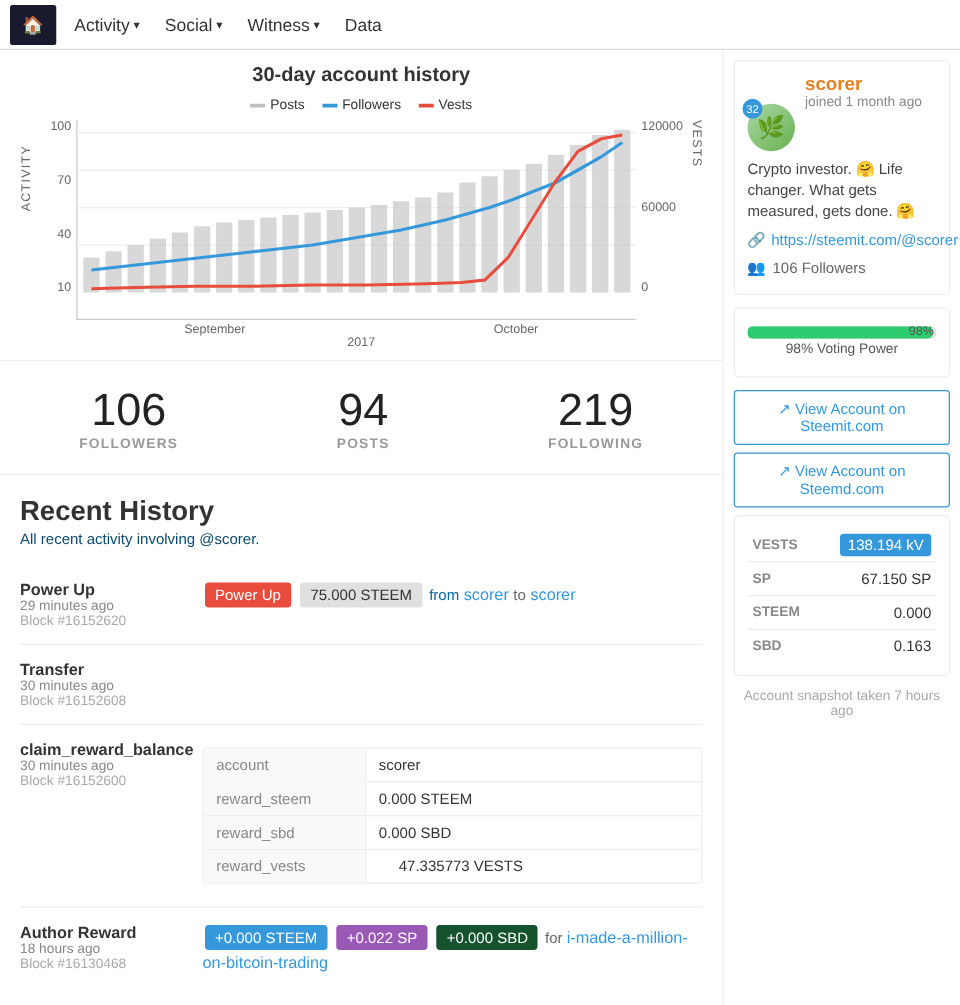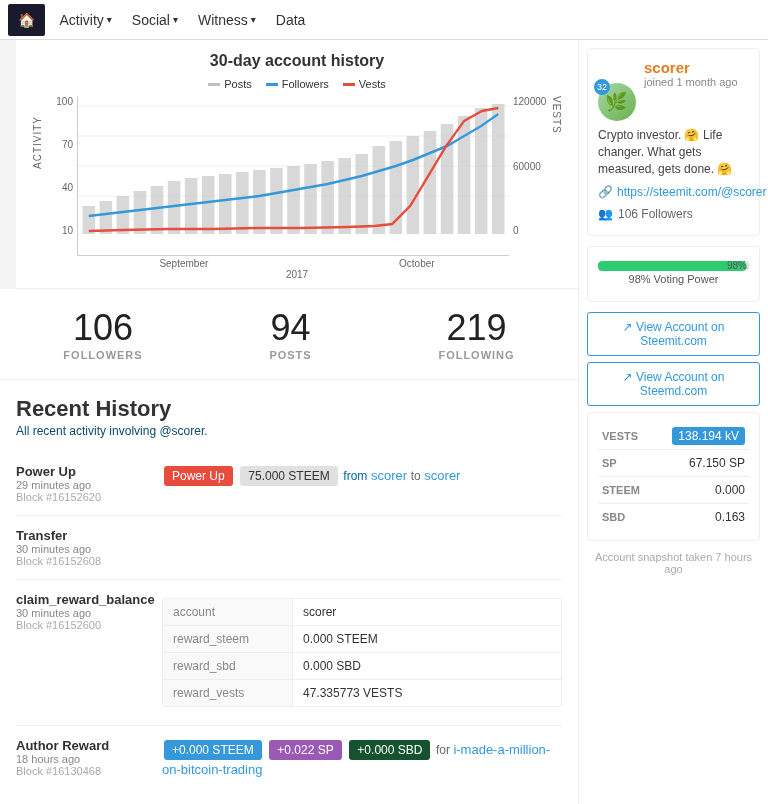--- a/index.html
+++ b/index.html
@@ -10,21 +10,21 @@
     .nav-home { background: #1a1a2e; color: #fff; padding: 8px 10px; margin-right: 4px; border-radius: 2px; cursor: pointer; font-size: 14px; }
     .nav-item { padding: 8px 10px; cursor: pointer; color: #333; font-size: 14px; display: flex; align-items: center; gap: 3px; }
     .nav-item .arrow { font-size: 10px; }
 
     
     .layout { display: flex; gap: 0; }
     .main { flex: 1; min-width: 0; }
     .sidebar { width: 190px; min-width: 190px; padding: 8px; background: #fff; border-left: 1px solid #eee; }
 
     
-    .chart-section { background: #fff; padding: 12px 16px 8px; border-bottom: 1px solid #eee; margin-left: 16px; }
+    .chart-section { background: #fff; padding: 12px 16px 8px; border-bottom: 1px solid #eee; }
     .chart-title { text-align: center; font-size: 16px; font-weight: bold; margin-bottom: 8px; }
     .chart-legend { display: flex; justify-content: center; gap: 14px; font-size: 11px; margin-bottom: 6px; }
     .legend-item { display: flex; align-items: center; gap: 4px; }
     .legend-dot { width: 12px; height: 3px; display: inline-block; }
     .chart-container { position: relative; height: 160px; display: flex; }
     .chart-y-left { width: 32px; display: flex; flex-direction: column; justify-content: space-between; align-items: flex-end; font-size: 10px; color: #666; padding-bottom: 20px; padding-right: 4px; }
     .chart-y-right { width: 40px; display: flex; flex-direction: column; justify-content: space-between; align-items: flex-start; font-size: 10px; color: #666; padding-bottom: 20px; padding-left: 4px; }
     .chart-inner { flex: 1; position: relative; border-left: 1px solid #ccc; border-bottom: 1px solid #ccc; overflow: hidden; }
     .chart-inner svg { position: absolute; top: 0; left: 0; }
     .chart-x-labels { display: flex; justify-content: space-around; font-size: 10px; color: #666; margin-top: 2px; padding: 0 32px 0 32px; }
@@ -58,21 +58,21 @@
     .tag-blue-light { background: #3498db; color: #fff; }
     .tag-purple { background: #9b59b6; color: #fff; }
     .tag-teal { background: #14532d; color: #fff; }
 
     
     .memo-box { border: 1px solid #eee; border-radius: 3px; padding: 8px 12px; font-size: 13px; color: #555; margin: 6px 0; background: #fafafa; }
 
     
     .claim-table { border: 1px solid #eee; border-radius: 3px; overflow: hidden; margin: 6px 0; }
     .claim-table-row { display: flex; border-bottom: 1px solid #eee; }
-    .claim-table-row:last-child { border-bottom: none; }
+    .claim-table-row:last-child { border-bottom: none; gap: 16px; }
     .claim-table-key { width: 130px; padding: 6px 10px; font-size: 12px; color: #888; background: #f9f9f9; border-right: 1px solid #eee; }
     .claim-table-val { padding: 6px 10px; font-size: 12px; color: #333; }
 
     
     .sidebar-card { background: #fff; border: 1px solid #eee; border-radius: 4px; padding: 10px; margin-bottom: 10px; }
     .sidebar-user { display: flex; align-items: flex-start; gap: 8px; margin-bottom: 6px; }
     .sidebar-avatar { width: 38px; height: 38px; border-radius: 50%; background: linear-gradient(135deg, #a8d8a8, #6ab04c); overflow: hidden; display: flex; align-items: center; justify-content: center; font-size: 18px; }
     .sidebar-name { font-size: 15px; font-weight: bold; color: #e67e22; }
     .sidebar-joined { font-size: 11px; color: #888; }
     .sidebar-bio { font-size: 12px; color: #444; margin-bottom: 8px; line-height: 1.4; }

